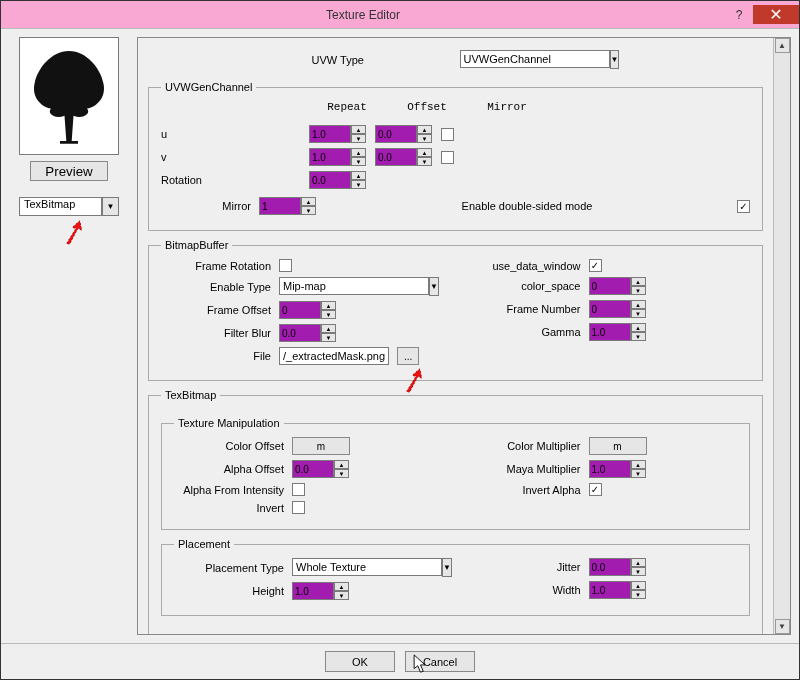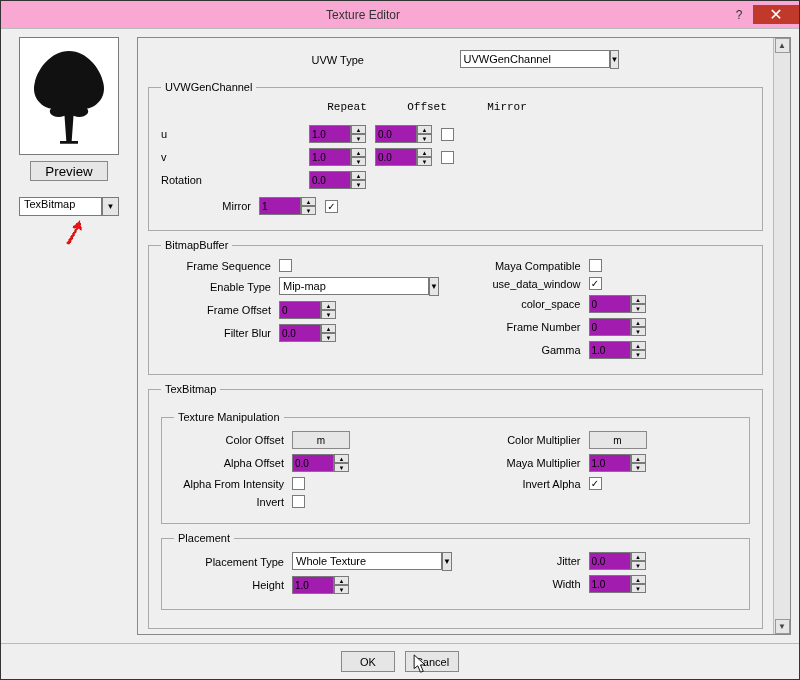--- a/index.html
+++ b/index.html
@@ -136,21 +136,21 @@
   .grid2 { display:flex; gap:30px;}
   .col { flex:1;}
   .footer {
     height:36px;
     border-top:1px solid #bbb;
     display:flex;
     align-items:center;
     justify-content:center;
     gap:10px;
   }
-  .fbtn { width:54px;height:21px;border:1px solid #888;background:#e6e6e6;cursor:pointer;font-size:11px;}
+  .fbtn { width:70px;height:21px;border:1px solid #888;background:#e6e6e6;cursor:pointer;font-size:11px;}
   .arrow-hint { position:absolute;pointer-events:none;}
   .arrow-red { width:28px;height:28px;}
   .cursor { position:absolute; width:15px;height:20px;}
 </style>
 </head>
 <body>
 
 <div class="outer">
   <div class="titlebar">
     <div class="title">Texture Editor</div>
@@ -244,30 +244,31 @@
           </div>
           <div class="row" style="margin-top:8px;">
             <span style="width:90px;text-align:right;">Mirror</span>
             <span class="spin">
                 <input value="1" style="">
                 <span class="btns-s">
                   <span class="sb">▲</span>
                   <span class="sb">▼</span>
                 </span>
               </span>
+            <span style="flex:1;text-align:center;">Enable double-sided mode</span>
             <span class="chk">✓</span>
           </div>
         </fieldset>
 
         <fieldset>
           <legend>BitmapBuffer</legend>
           <div class="grid2">
             <div class="col">
               <div class="row">
-                  <span class="lab-s">Frame Sequence</span>
+                  <span class="lab-s">Frame Rotation</span>
                   <span class="chk"></span>
                 </div>
               <div class="row">
                   <span class="lab-s">Enable Type</span>
                 <div class="sel2">
                     <input value="Mip-map" style="">
                     <div class="drop-btn">▼</div>
                   </div>
               </div>
               <div class="row">
@@ -283,26 +284,30 @@
               <div class="row">
                   <span class="lab-s">Filter Blur</span>
                 <span class="spin">
                     <input value="0.0" style="">
                     <span class="btns-s">
                       <span class="sb">▲</span>
                       <span class="sb">▼</span>
                     </span>
                   </span>
               </div>
+              <div class="row" style="position:relative;">
+                  <span class="lab-s">File</span>
+                <input class="txt" style="width: 110px;" value="/_extractedMask.png">
+                <button class="minibtn">...</button>
+                <svg class="arrow-hint arrow-red" style="left:242px;top:20px;" viewBox="0 0 30 30">
+                  <path d="M4 26 L14 10 L10 9 L18 2 L20 12 L16 10 L7 27 Z" fill="#e11" stroke="#a00" stroke-dasharray="2,2"></path>
+                </svg>
+              </div>
             </div>
             <div class="col">
-              <div class="row">
-                  <span class="lab-s">Maya Compatible</span>
-                  <span class="chk"></span>
-                </div>
               <div class="row">
                   <span class="lab-s">use_data_window</span>
                   <span class="chk">✓</span>
                 </div>
               <div class="row">
                   <span class="lab-s">color_space</span>
                 <span class="spin">
                     <input value="0" style="">
                     <span class="btns-s">
                       <span class="sb">▲</span>

